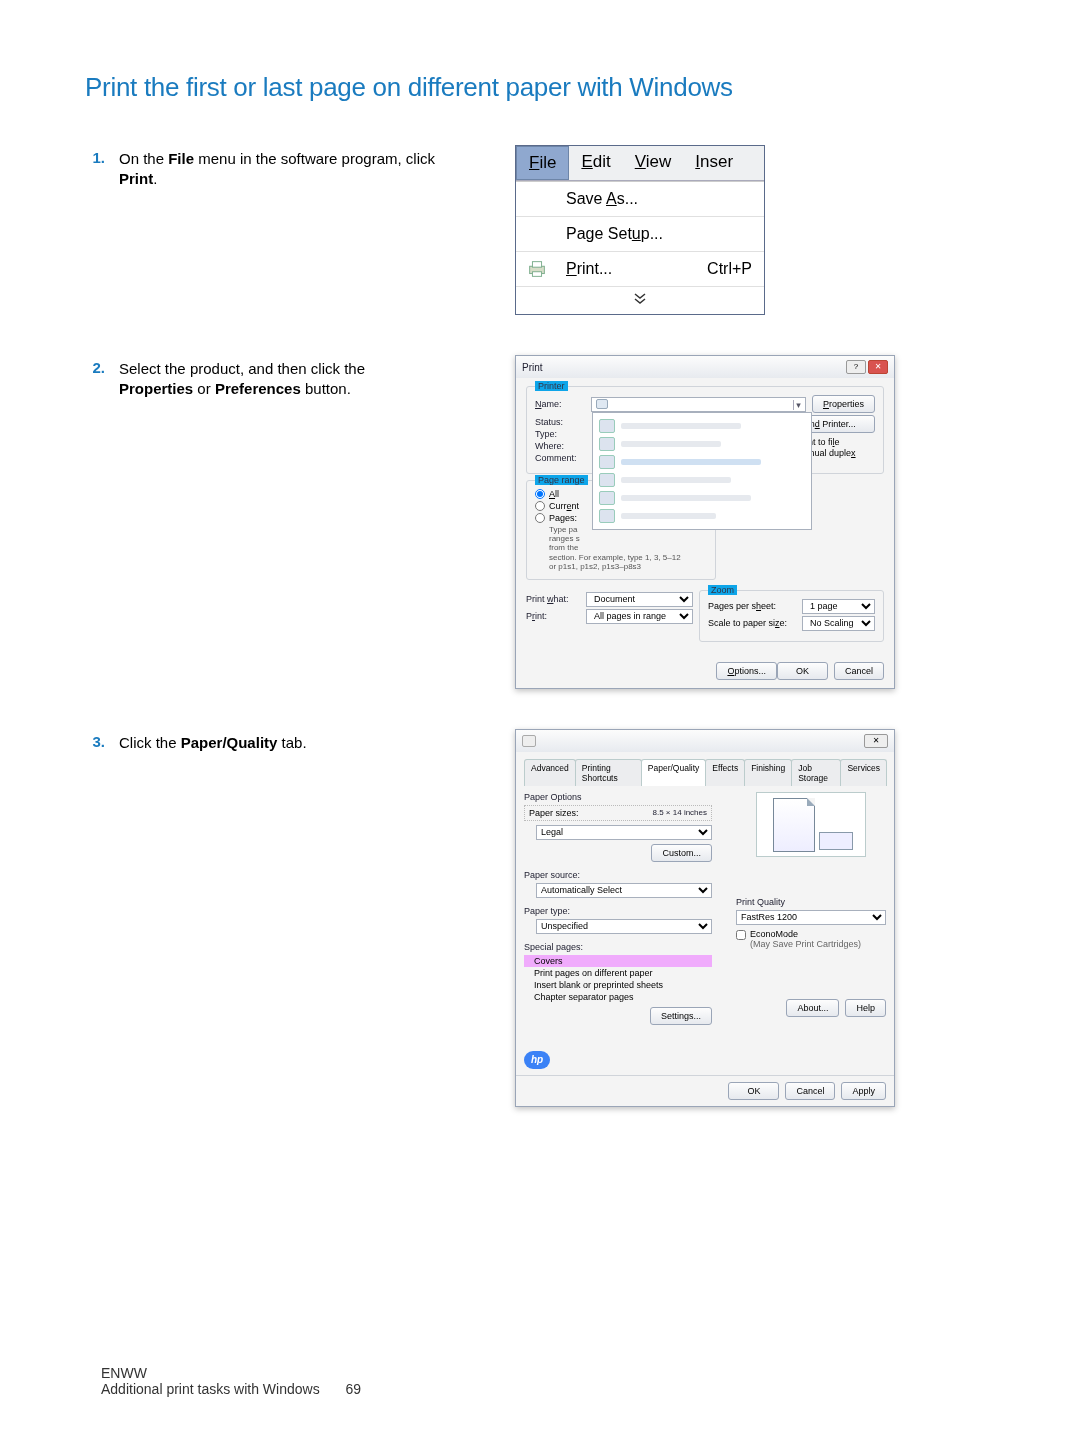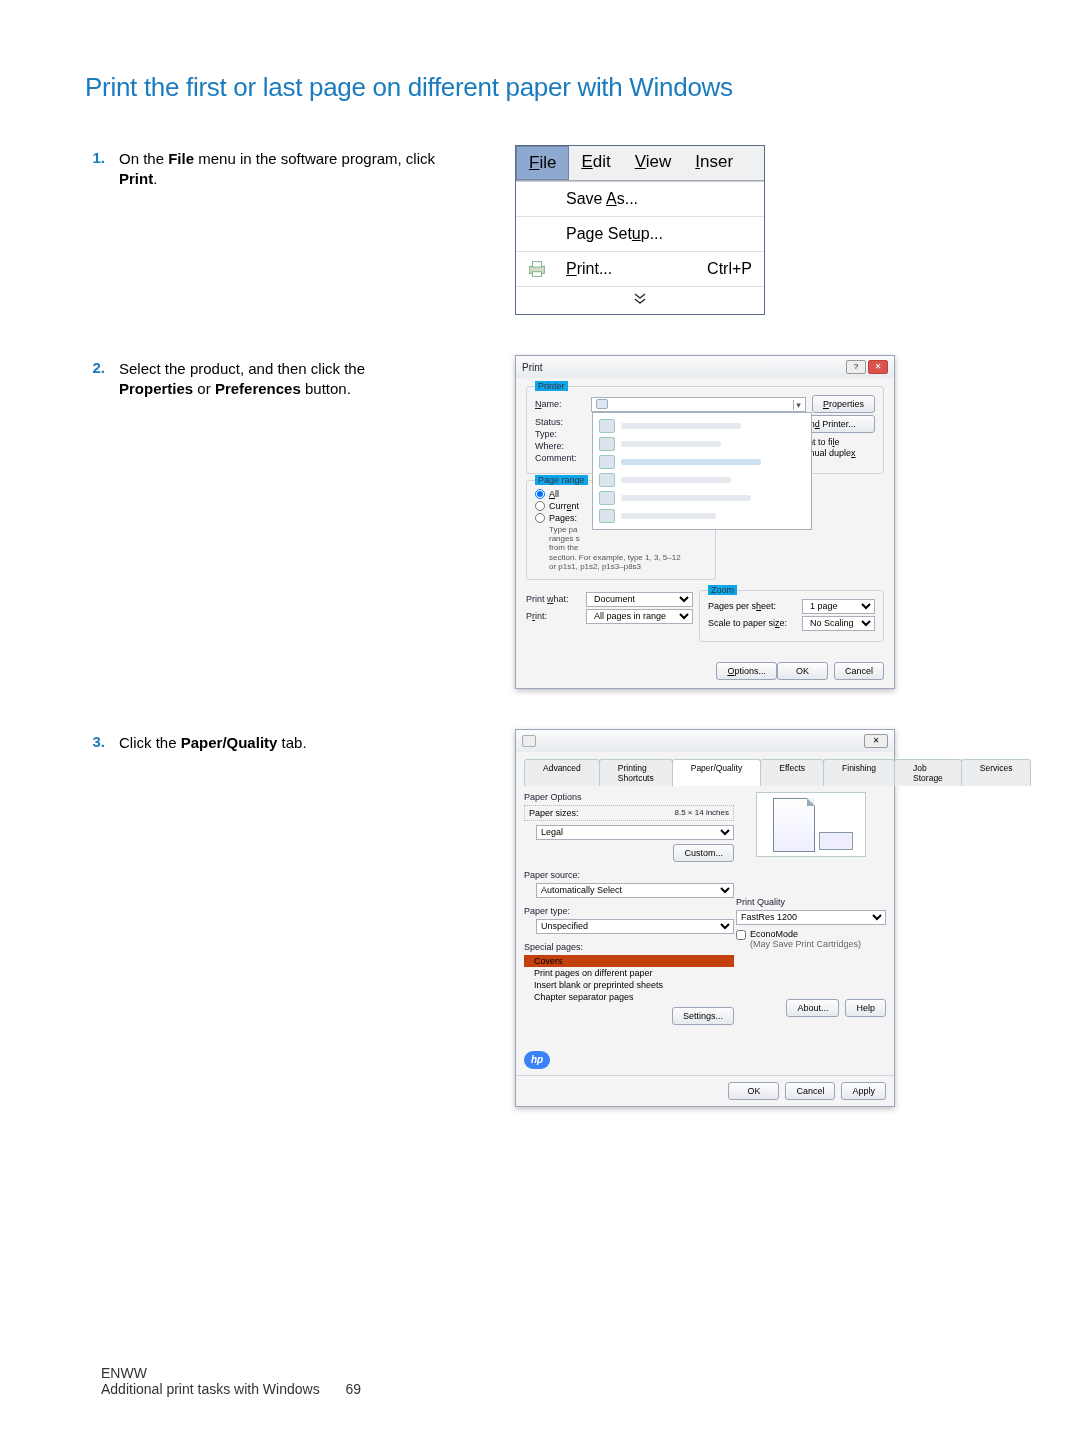--- a/index.html
+++ b/index.html
@@ -122,23 +122,23 @@
   .fig2 .footer{display:flex;justify-content:flex-end;margin-top:14px}
 
   
   .fig3{width:380px;border:1px solid #9aa5b7;background:#f4f4f4;font-size:9px;font-family:Tahoma,sans-serif;box-shadow:0 2px 6px rgba(0,0,0,.25)}
   .fig3 .titlebar{background:linear-gradient(#fcfcfc,#e7eaef);padding:4px 6px;display:flex;align-items:center}
   .fig3 .titlebar .ico{width:14px;height:12px;border:1px solid #aaa;background:#eee;border-radius:2px;margin-right:6px}
   .fig3 .titlebar .winbtns{margin-left:auto}
   .fig3 .titlebar .winbtn{width:24px;height:14px;border:1px solid #999;background:#eee;border-radius:2px;font-size:8px;text-align:center;line-height:12px}
   .fig3 .body{padding:6px 8px}
   .fig3 .tabs{display:flex;border-bottom:1px solid #bcc;margin-bottom:6px}
-  .fig3 .tab{border:1px solid #bcc;border-bottom:none;background:#ecedef;padding:3px 18px;margin-right:-1px;font-size:8.5px;position:relative;top:1px;border-radius:3px 3px 0 0}
+  .fig3 .tab{border:1px solid #bcc;border-bottom:none;background:#ecedef;padding:3px 6px;margin-right:-1px;font-size:8.5px;position:relative;top:1px;border-radius:3px 3px 0 0}
   .fig3 .tab.active{background:#fff;z-index:1}
-  .fig3 .cols{display:flex;gap:2px}
+  .fig3 .cols{display:flex;gap:24px}
   .fig3 .colL{flex:1}
   .fig3 .colR{width:150px}
   .fig3 .grp{margin-bottom:8px}
   .fig3 .grp .grplbl{color:#223;margin-bottom:3px}
   .fig3 select{width:100%;border:1px solid #a8b0bd;background:#fff;font-size:9px;height:15px}
   .fig3 .sizebox{border:1px dotted #bbb;padding:2px 4px;display:flex;justify-content:space-between;align-items:center}
   .fig3 .sizebox .szlbl{font-size:8px;color:#223}
   .fig3 .btn{border:1px solid #9aa5b7;background:linear-gradient(#fdfdfd,#e6e9ee);border-radius:3px;padding:3px 10px;font-size:9px}
   .fig3 .sp-list{border:0}
   .fig3 .sp-list .item{padding:1px 0 1px 10px}
@@ -377,21 +377,21 @@
                 <div class="grplbl">Paper source:</div>
                 <select style="margin-left:12px;width:calc(100% - 12px)"><option>Automatically Select</option></select>
               </div>
               <div class="grp">
                 <div class="grplbl">Paper type:</div>
                 <select style="margin-left:12px;width:calc(100% - 12px)"><option>Unspecified</option></select>
               </div>
               <div class="grp">
                 <div class="grplbl">Special pages:</div>
                 <div class="sp-list">
-                  <div class="item" style="background:#c2410c">Covers</div>
+                  <div class="item" style="background:#f0abfc">Covers</div>
                   <div class="item">Print pages on different paper</div>
                   <div class="item">Insert blank or preprinted sheets</div>
                   <div class="item">Chapter separator pages</div>
                 </div>
                 <div style="text-align:right;margin-top:4px"><button class="btn">S<span class="ulchar">e</span>ttings...</button></div>
               </div>
               <div class="hp">hp</div>
             </div>
             <div class="colR">
               <div class="preview">

